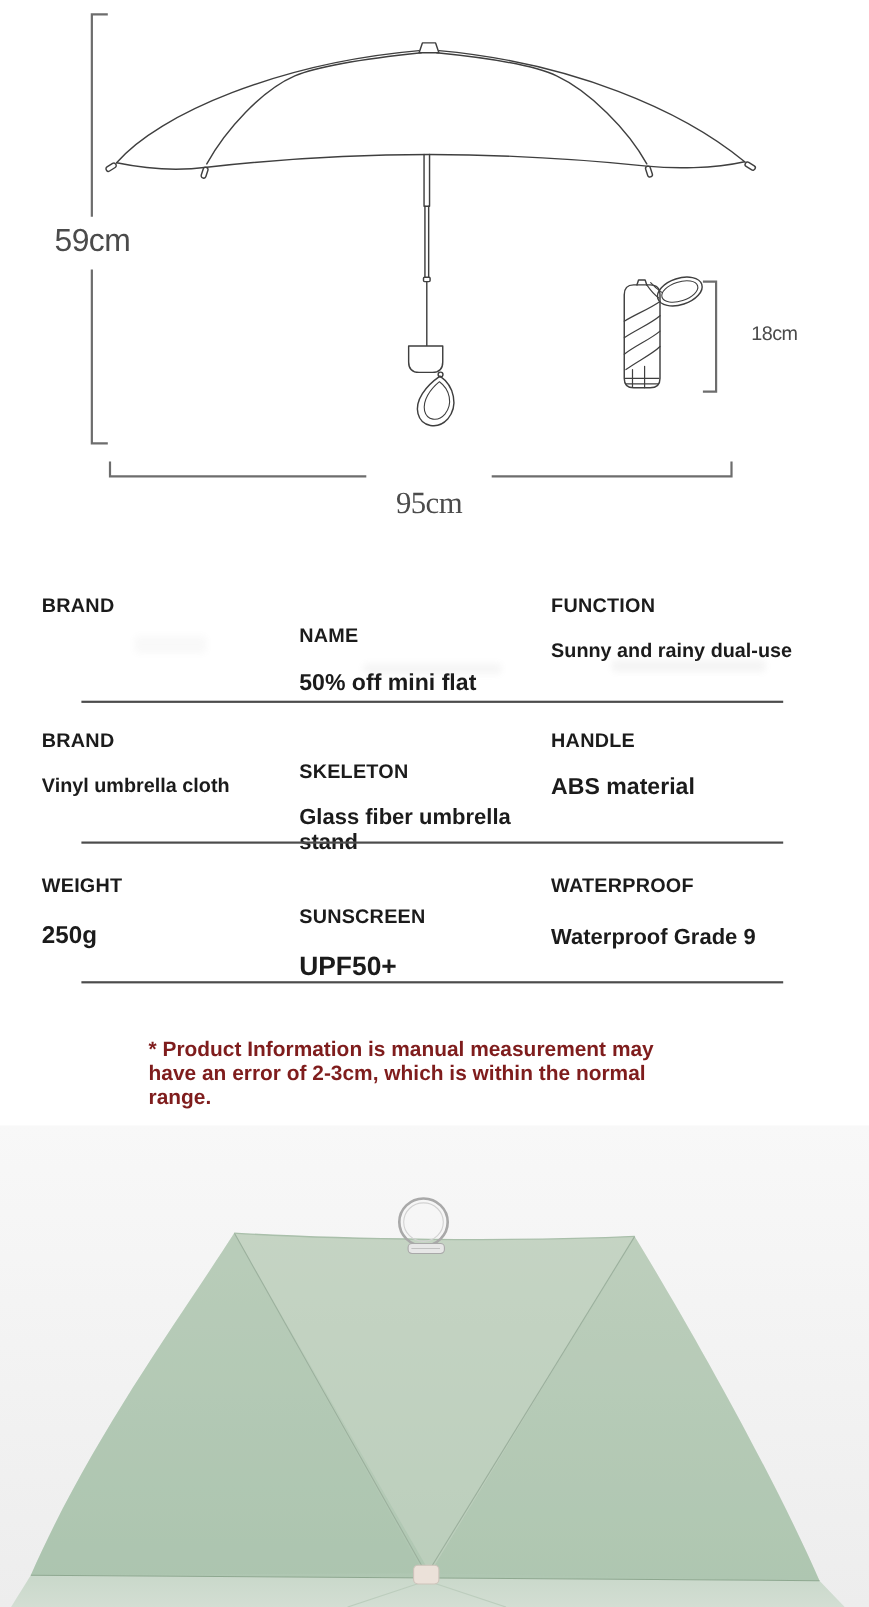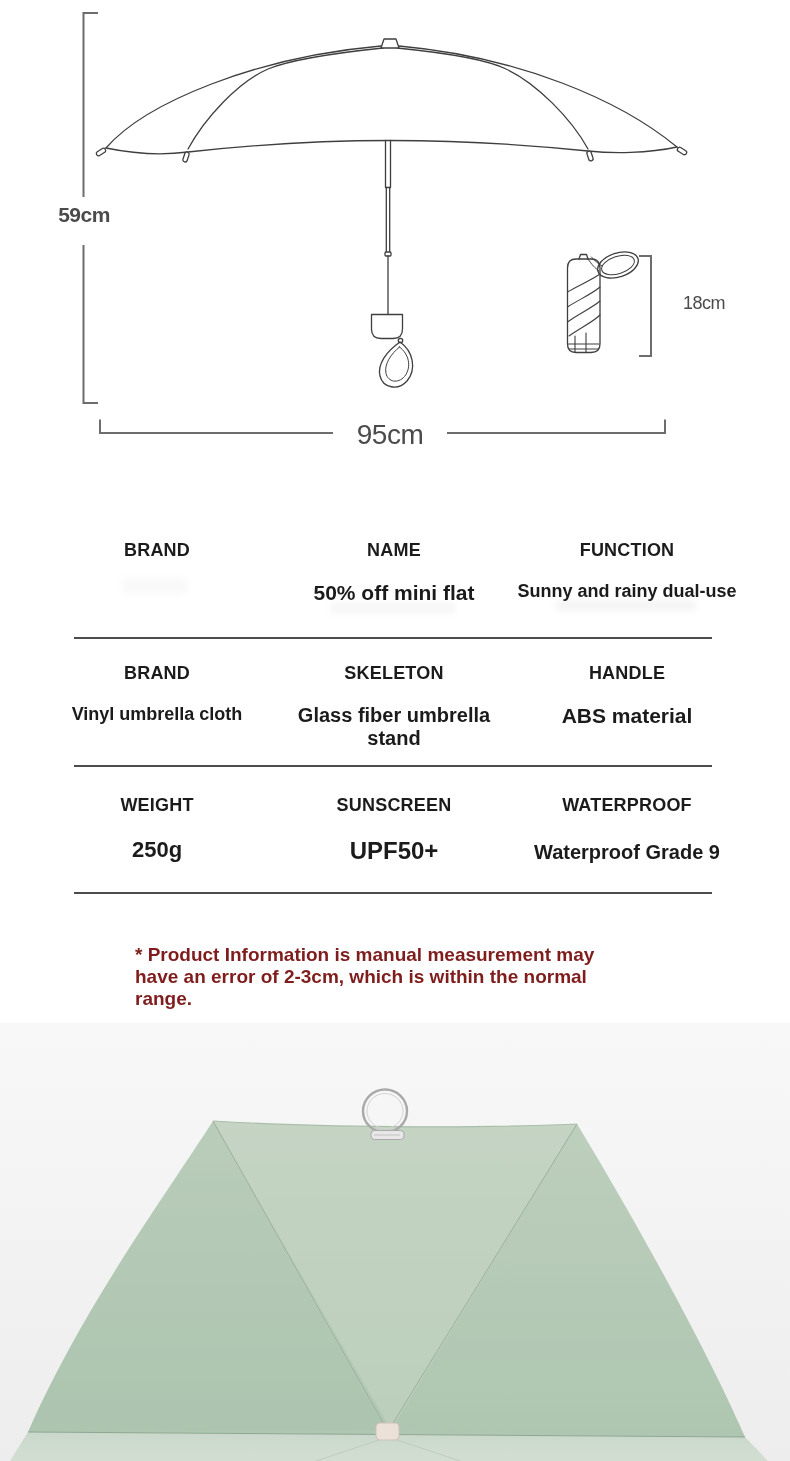--- a/index.html
+++ b/index.html
@@ -8,27 +8,27 @@
   #stage{
     position:relative; width:790px; height:1461px; background:#ffffff;
     overflow:hidden; margin:0 auto;
   }
   
   #diagram-svg{ position:absolute; left:0; top:0; }
   .dim-label{
     position:absolute; color:#4b4b4b; font-weight:500; text-align:center;
     letter-spacing:-0.5px;
   }
-  #label-59{ left:38px; top:203px; width:92px; font-size:21px;font-weight:bold; }
-  #label-95{ left:336px; top:419px; width:108px; font-size:28px; }
+  #label-59{ left:38px; top:203px; width:92px; font-size:29px; }
+  #label-95{ left:336px; top:442px; width:108px; font-size:28px;font-family:Liberation Serif, serif; }
   #label-18{ left:656px; top:293px; width:96px; font-size:18px; }
   
-  .cell{ position:absolute; text-align:center; color:#1b1b1b; font-weight:700; }
+  .cell{ position:absolute; color:#1b1b1b; font-weight:700; }
   .col1{ left:38px;  width:238px; }
-  .col2{ left:272px; width:244px; }
+  .col2{ left:272px; width:244px;margin-top:28px; }
   .col3{ left:501px; width:252px; }
   .hr1{ top:540px; } .vr1{ top:581px; }
   .hr2{ top:663px; } .vr2{ top:704px; }
   .hr3{ top:795px; } .vr3{ top:837px; }
   .hdr{ font-size:18px; letter-spacing:.2px; }
   .fs14{ font-size:18px; } .fs15{ font-size:21px; } .fs17{ font-size:20px; }
   .fs18{ font-size:18px; } .fs22{ font-size:22px; } .fs24{ font-size:24px; }
   .divider{ position:absolute; left:74px; width:638px; height:2px; background:#4c4c4c; }
   #div1{ top:637px; } #div2{ top:765px; } #div3{ top:892px; }
   .ghost{ position:absolute; background:#8f8f8f; filter:blur(3px); border-radius:4px; }

